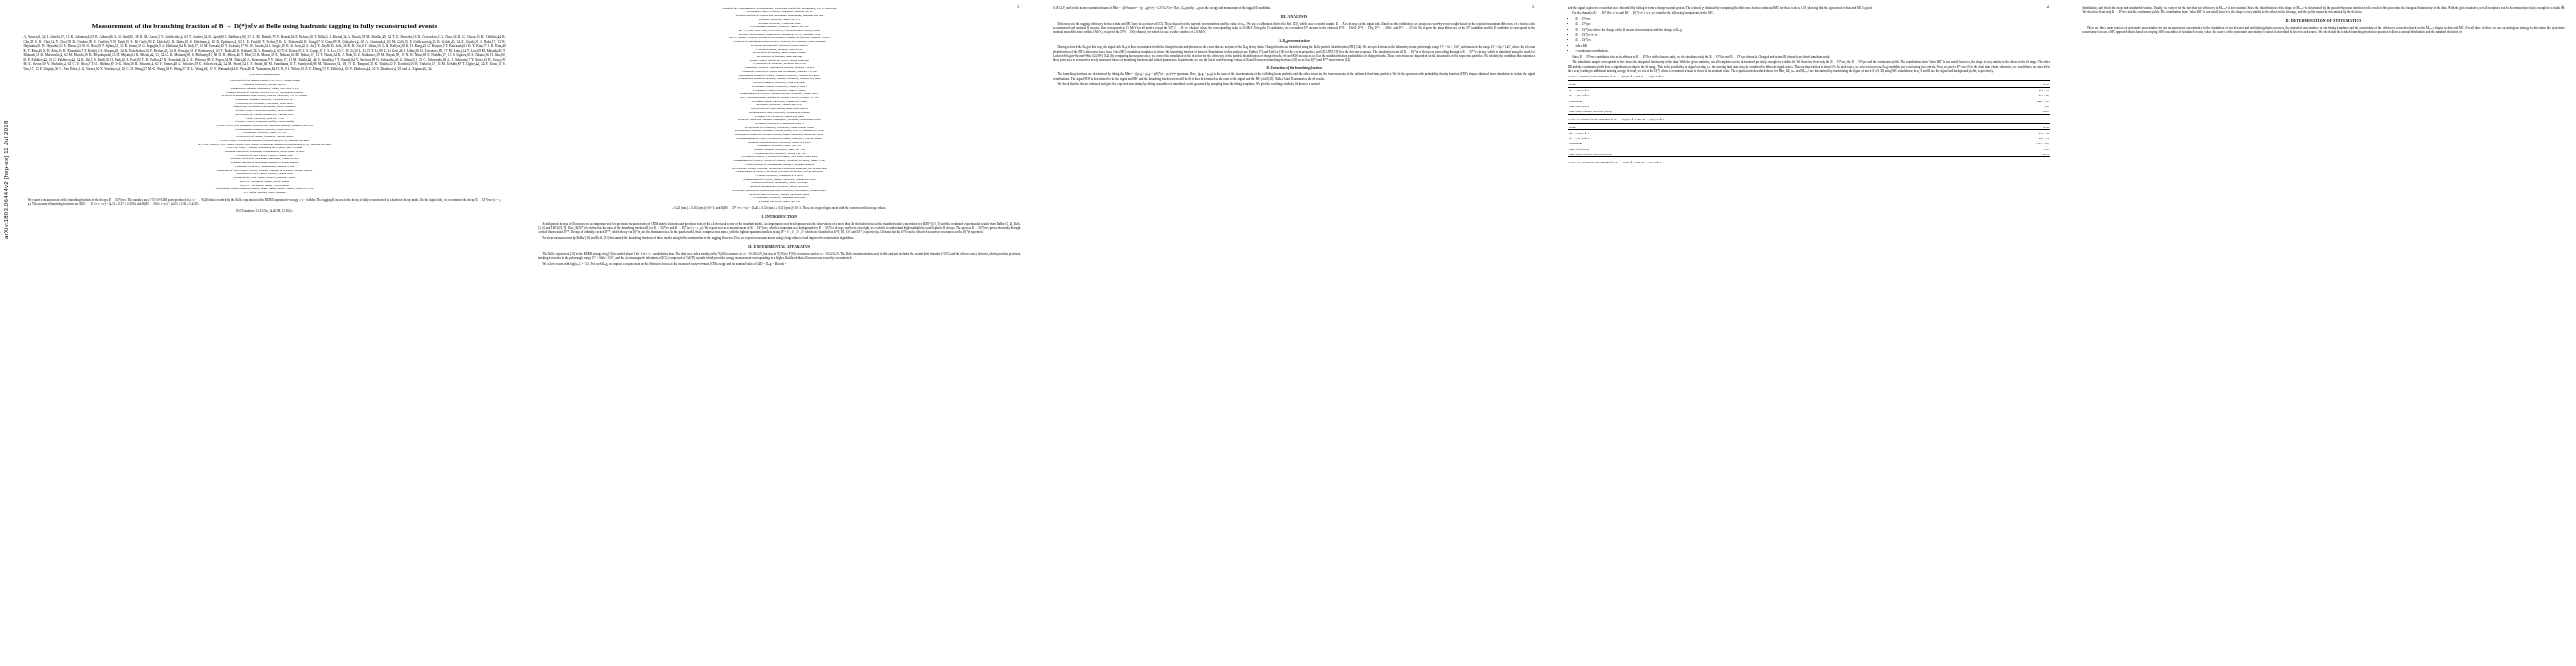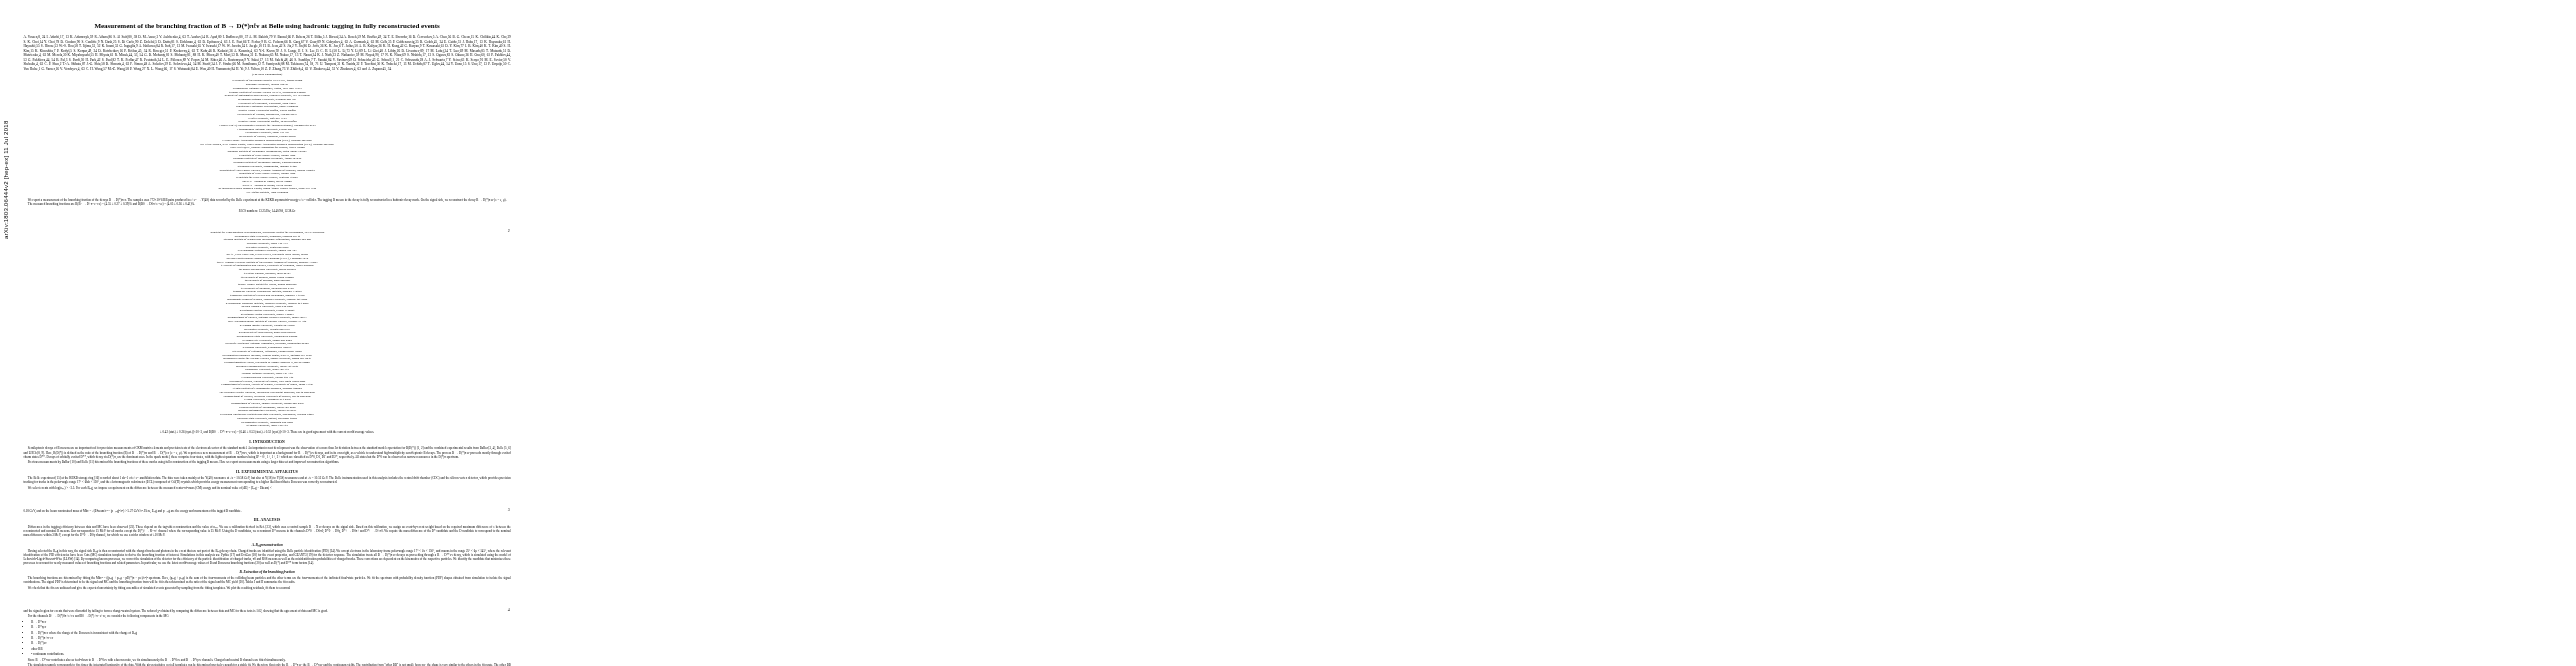--- a/index.html
+++ b/index.html
@@ -33,21 +33,20 @@
     white-space: nowrap;
   }
   .cols {
     position: absolute;
     left: 15.6px;
     top: 5.6px;
     width: 2557px;
     height: 659px;
     display: flex;
     gap: 17px;
-    flex-direction: column;
   }
   .col {
     position: relative;
     box-sizing: border-box;
   }
   .col.c1 { width: 503px; padding: 0 7.8px; }
   .col.c2 { width: 503px; padding: 0 7.8px; }
   .col.c3 { width: 503px; padding: 0 7.8px; }
   .col.c4 { width: 503px; padding: 0 7.8px; }
   .col.c5 { width: 503px; padding: 0 7.8px; }

